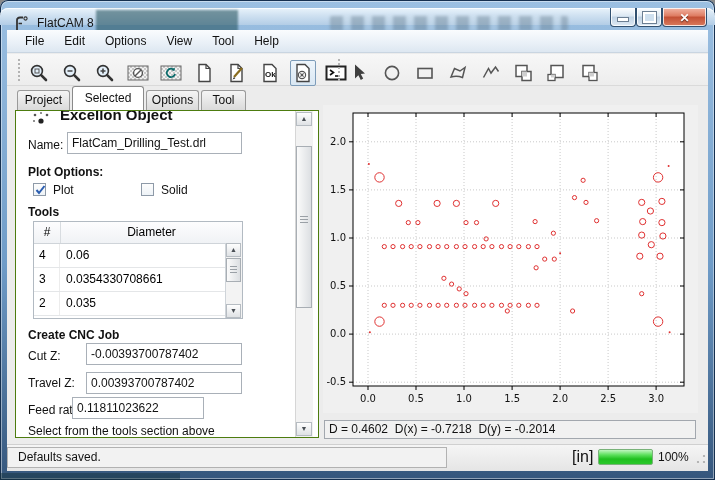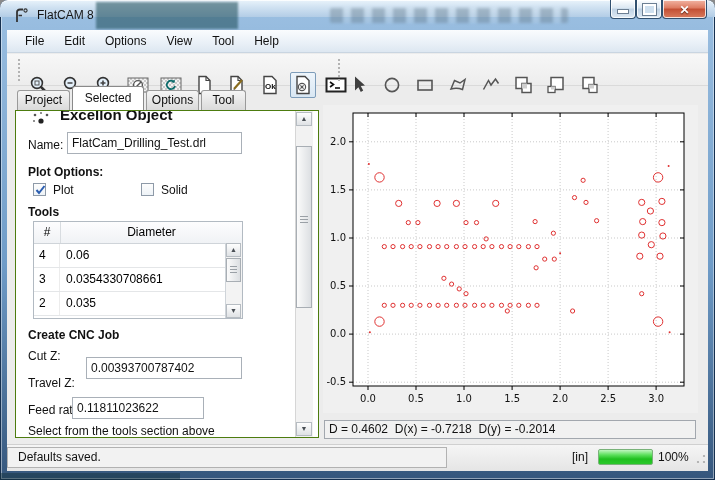--- a/index.html
+++ b/index.html
@@ -1,19 +1,19 @@
 <!DOCTYPE html>
 <html><head>
 <meta charset="utf-8">
 <style>
   html,body{margin:0;padding:0;background:#8a8a8a;font-family:"Liberation Sans",sans-serif;}
   .win{position:relative;width:715px;height:480px;overflow:hidden;border-radius:8px 8px 0 0;
        background:linear-gradient(180deg,#9cc0e2 0%,#6f9cc8 55%,#35567c 100%);
        box-shadow:inset 0 0 0 1px #16304f, inset 0 0 0 2px rgba(255,255,255,.45);}
-  .titlebar{position:absolute;left:0;top:0;width:715px;height:17px;
+  .titlebar{position:absolute;left:0;top:8px;width:715px;height:17px;
        background:linear-gradient(180deg,#e9f3fb 0%,#cfe1f1 45%,#b3cde6 100%);
        border-radius:8px 8px 0 0;box-shadow:inset 0 1px 0 rgba(255,255,255,.8);}
   .ghost1{position:absolute;left:96px;top:2px;width:142px;height:27px;background:rgba(26,72,84,.55);filter:blur(1.2px);}
   .ghost2{position:absolute;left:330px;top:8px;width:238px;height:15px;border-radius:2px;filter:blur(1.8px);
        background:repeating-linear-gradient(90deg,rgba(110,132,148,.45) 0 13px,rgba(205,220,230,.25) 13px 21px);}
   .appicon{position:absolute;left:13px;top:7px;width:17px;height:17px;}
   .title-text{position:absolute;left:37px;top:8px;font-size:12px;color:#151515;}
   .winbtn{position:absolute;top:0;height:19px;border:1px solid #31506f;border-top:none;border-radius:0 0 4px 4px;
        box-sizing:border-box;text-align:center;color:#fff;
        background:linear-gradient(180deg,#fdfeff 0%,#dbe7f2 45%,#bfd2e4 50%,#dfeaf4 100%);
@@ -26,21 +26,21 @@
   .client{position:absolute;left:7px;top:30px;width:701px;height:440px;background:#ececec;}
   .bottom-dark{position:absolute;left:0;bottom:0;width:180px;height:7px;background:rgba(18,48,58,.45);}
 
   .menubar{position:absolute;left:0;top:0;width:701px;height:23px;display:flex;align-items:center;padding-left:8px;box-sizing:border-box;
        background:linear-gradient(180deg,#fafcfe 0%,#e9f0f7 60%,#dde7f1 100%);border-bottom:1px solid #c9d5e1;}
   .menu-item{font-size:12px;color:#111;padding:0 10px;line-height:22px;}
   .toolbar{position:absolute;left:0;top:24px;width:701px;height:31px;background:linear-gradient(180deg,#f7f7f7,#ededed);
        border-bottom:1px solid #dadada;}
   .tgrip{position:absolute;top:4px;width:4px;height:23px;
        background-image:radial-gradient(circle at 2px 2px,#b3b3b3 1px,transparent 1.4px);background-size:4px 4px;}
-  .tgroup{position:absolute;top:18px;display:flex;gap:7px;}
+  .tgroup{position:absolute;top:6px;display:flex;gap:7px;}
   .tbtn{width:26px;height:26px;display:flex;align-items:center;justify-content:center;border:1px solid transparent;border-radius:2px;box-sizing:border-box;}
   .tbtn.active{border:1px solid #7d9cb9;background:linear-gradient(180deg,#eef5fb,#d9e7f3);}
 
   .tabbar{position:absolute;left:0;top:56px;width:701px;height:24px;}
   .tab{position:absolute;bottom:0;font-size:12px;text-align:center;box-sizing:border-box;
        border:1px solid #9a9a9a;border-bottom:none;border-radius:3px 3px 0 0;
        background:linear-gradient(180deg,#f5f5f5,#dadada);height:20px;line-height:19px;color:#111;}
   .tab.active{background:#fff;height:24px;line-height:23px;z-index:2;border-color:#8a8a8a;}
 
   .panel{position:absolute;left:8px;top:80px;width:304px;height:328px;background:#fff;border:1px solid #4d7c0f;box-sizing:border-box;overflow:hidden;}
@@ -72,21 +72,21 @@
   .vscroll .sthumb{width:16px;}
 
   .plotpanel{position:absolute;left:316px;top:75px;width:375px;height:308px;background:#f0f0f0;}
   .readout{position:absolute;left:317px;top:390px;width:372px;height:19px;border:1px solid #a2a7ae;background:#f1f1f1;
        box-sizing:border-box;font-size:12px;line-height:17px;padding-left:4px;white-space:pre;color:#111;}
 
   .statusbar{position:absolute;left:0;top:414px;width:701px;height:26px;background:linear-gradient(180deg,#f5f5f5,#e5e5e5);border-top:1px solid #d0d0d0;}
   .sbox{position:absolute;top:2px;height:21px;border:1px solid #b2b2b2;box-sizing:border-box;font-size:12px;line-height:19px;white-space:pre;color:#111;background:#f2f2f2;}
   .msgbox{left:0px;width:440px;padding-left:10px;}
   .coordbox{left:445px;width:113px;text-align:center;}
-  .unitslbl{position:absolute;left:565px;top:2px;height:21px;line-height:20px;font-size:12px;color:#111;text-align:right;}
+  .unitslbl{position:absolute;left:565px;top:2px;height:21px;line-height:20px;font-size:16px;color:#111;text-align:right;}
   .progress{position:absolute;left:591px;top:4px;width:55px;height:16px;border:1px solid #79b279;border-radius:2px;box-sizing:border-box;
        background:linear-gradient(180deg,#c0f6c0 0%,#5ce05c 35%,#1fbf1f 65%,#29c829 100%);}
   .pct{position:absolute;left:651px;top:2px;font-size:12px;line-height:20px;color:#111;}
   .grip{position:absolute;left:688px;top:8px;}
 </style>
 </head>
 <body>
 
 <div class="win">
 
@@ -301,23 +301,24 @@
         <div class="tscroll">
           <div class="sbtn" style="top:0">▲</div>
           <div class="sthumb" style="top:15px;height:24px"></div>
           <div class="sbtn" style="bottom:0">▼</div>
         </div>
       </div>
 
       <span class="lbl bold" style="left:12px;top:217px">Create CNC Job</span>
 
       <span class="lbl" style="left:12px;top:238px">Cut Z:</span>
+      <input class="field" style="left: 70px; top: 232px; width: 156px;" readonly="" value="-0.00393700787402">
 
       <span class="lbl" style="left:12px;top:265px">Travel Z:</span>
-      <input class="field" style="left: 70px; top: 246px; width: 156px;" readonly="" value="0.00393700787402">
+      <input class="field" style="left: 70px; top: 261px; width: 156px;" readonly="" value="0.00393700787402">
 
       <span class="lbl" style="left:12px;top:292px">Feed rate:</span>
       <input class="field" style="left: 56px; top: 286px; width: 132px;" readonly="" value="0.11811023622">
 
       <span class="lbl" style="left:12px;top:313px">Select from the tools section above</span>
 
       <div class="vscroll">
         <div class="sbtn" style="top:1px">▲</div>
         <div class="sthumb" style="top:35px;height:162px"></div>
         <div class="sbtn" style="bottom:1px">▼</div>

